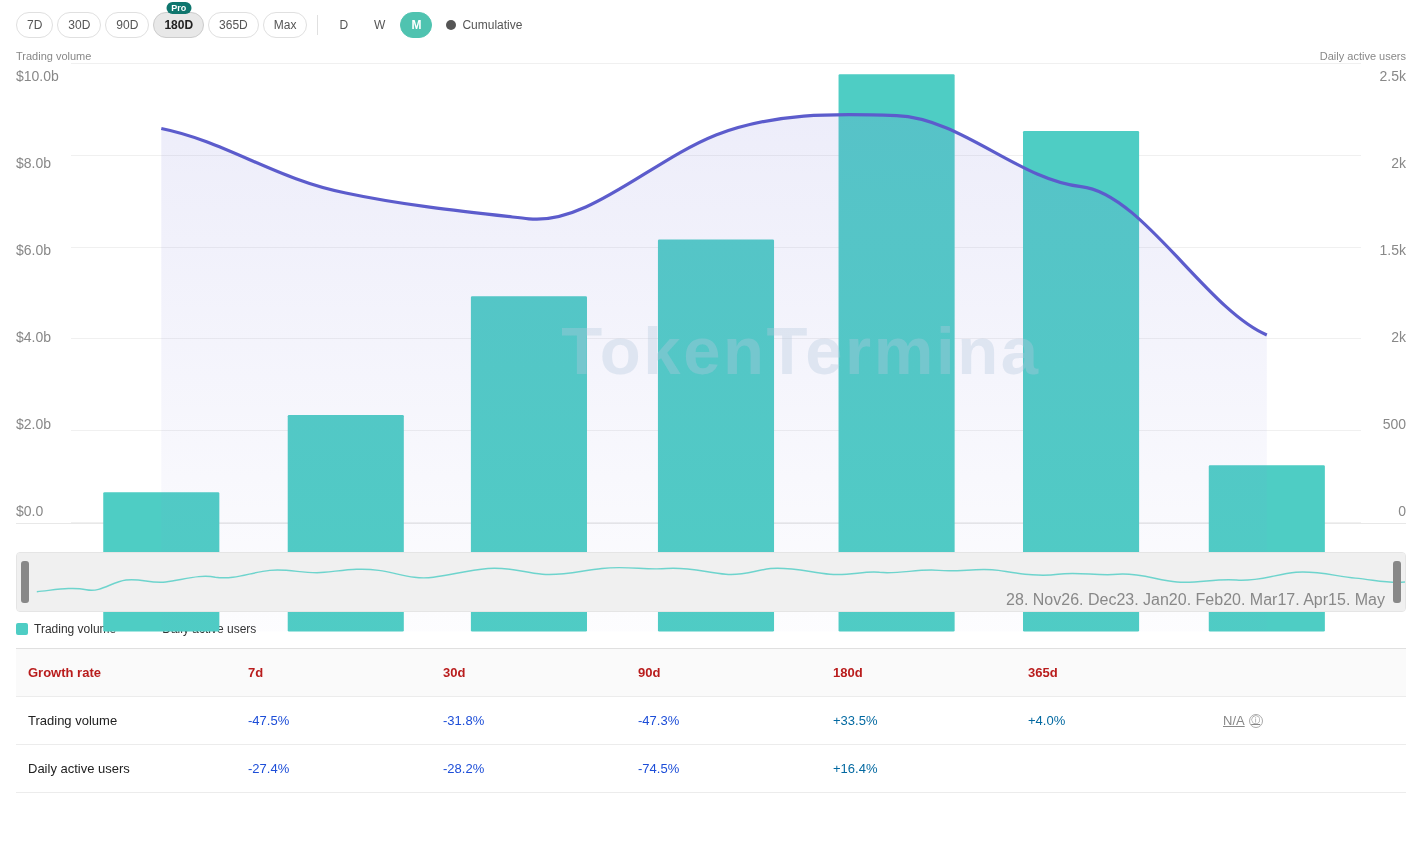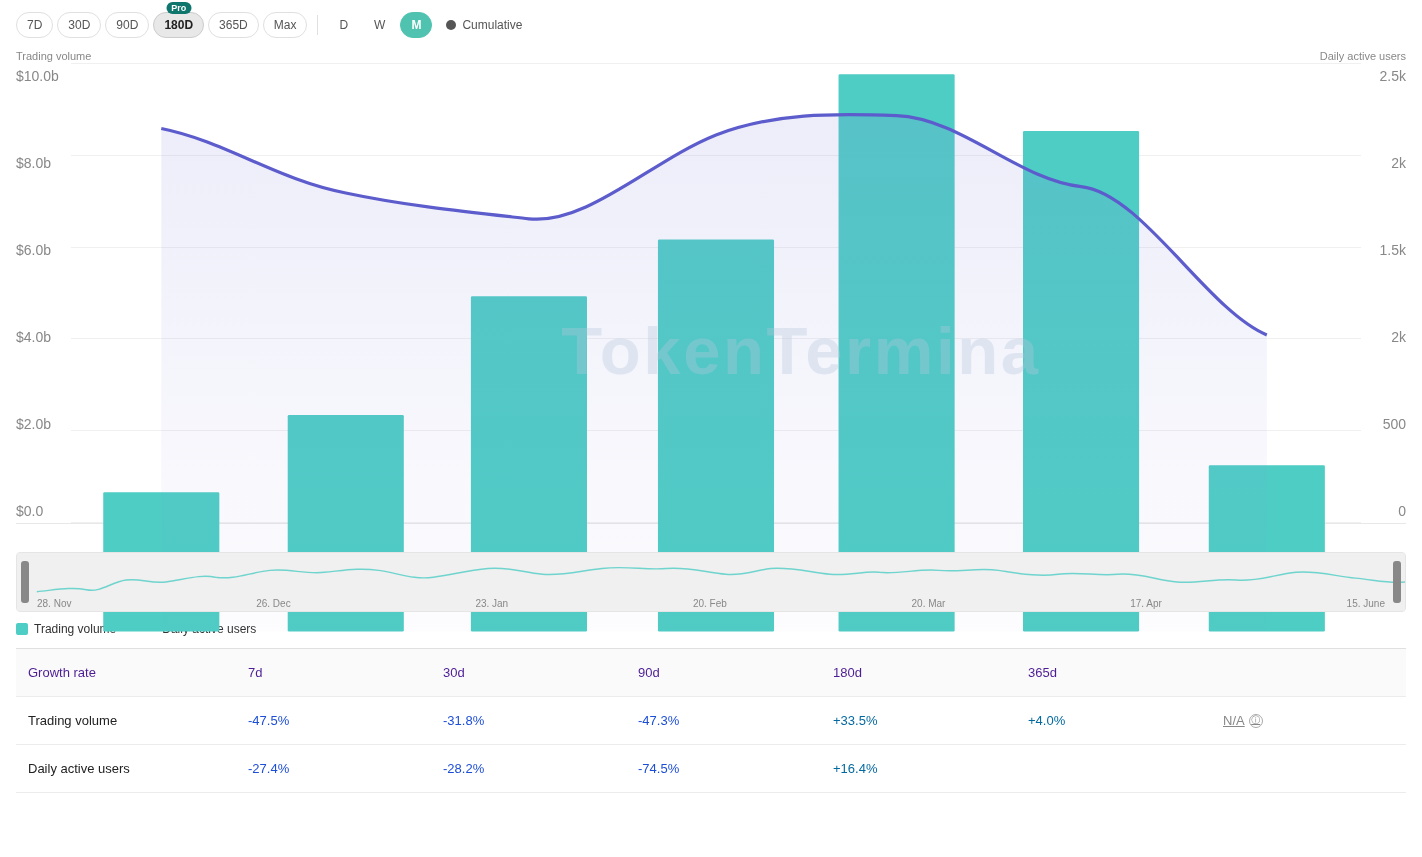--- a/index.html
+++ b/index.html
@@ -46,32 +46,32 @@
 
     
     .mini-chart { width: 100%; height: 60px; background: #f7f7f7; border-radius: 4px; margin: 10px 0; position: relative; overflow: hidden; border: 1px solid #e5e5e5; }
     .mini-svg { width: 100%; height: 100%; }
     .mini-handle {
       position: absolute; top: 8px; bottom: 8px; width: 8px; background: #888;
       border-radius: 3px; cursor: ew-resize;
     }
     .mini-handle.left { left: 4px; }
     .mini-handle.right { right: 4px; }
-    .mini-labels { display: flex; justify-content: space-between; position: absolute; bottom: 2px; left: 20px; right: 20px; font-size: 10px; color: #888; gap: 11px; }
+    .mini-labels { display: flex; justify-content: flex-end; position: absolute; bottom: 2px; left: 20px; right: 20px; font-size: 16px; color: #888; }
 
     
     .legend { display: flex; gap: 20px; align-items: center; margin: 8px 0 12px 0; font-size: 12px; }
     .legend-item { display: flex; align-items: center; gap: 6px; }
     .legend-square { width: 12px; height: 12px; border-radius: 2px; }
     .legend-line { width: 20px; height: 3px; }
 
     
     .table-wrapper { width: 100%; border-top: 1px solid #e0e0e0; }
     .table-row { display: grid; grid-template-columns: 220px 1fr 1fr 1fr 1fr 1fr 1fr; border-bottom: 1px solid #ececec; align-items: center; min-height: 48px; }
-    .table-header { background: #fafafa; font-weight: 400; color: #4c1d95; font-size: 12px; }
+    .table-header { background: #fafafa; font-weight: 700; color: #b91c1c; font-size: 12px; }
     .cell { padding: 10px 12px; font-size: 13px; }
     .cell-label { font-weight: 500; color: #222; }
     .neg { color: #1d4ed8; }
     .pos { color: #0369a1; }
     .na { color: #888; display: flex; align-items: center; gap: 4px; text-decoration: underline; }
     .info-icon { display: inline-flex; align-items: center; justify-content: center; width: 14px; height: 14px; border-radius: 50%; border: 1px solid #aaa; font-size: 9px; color: #888; }
   </style>
 </head>
 <body>
 
@@ -180,21 +180,21 @@
     </svg>
     <div class="mini-handle left"></div>
     <div class="mini-handle right"></div>
     <div class="mini-labels">
       <span>28. Nov</span>
       <span>26. Dec</span>
       <span>23. Jan</span>
       <span>20. Feb</span>
       <span>20. Mar</span>
       <span>17. Apr</span>
-      <span>15. June</span>
+      <span>15. May</span>
     </div>
   </div>
 
   <div class="legend">
     <div class="legend-item">
       <div class="legend-square" style="background:#4ecdc4"></div>
       <span>Trading volume</span>
     </div>
     <div class="legend-item">
       <div class="legend-line" style="background:#5c5ccc; height:3px"></div>

